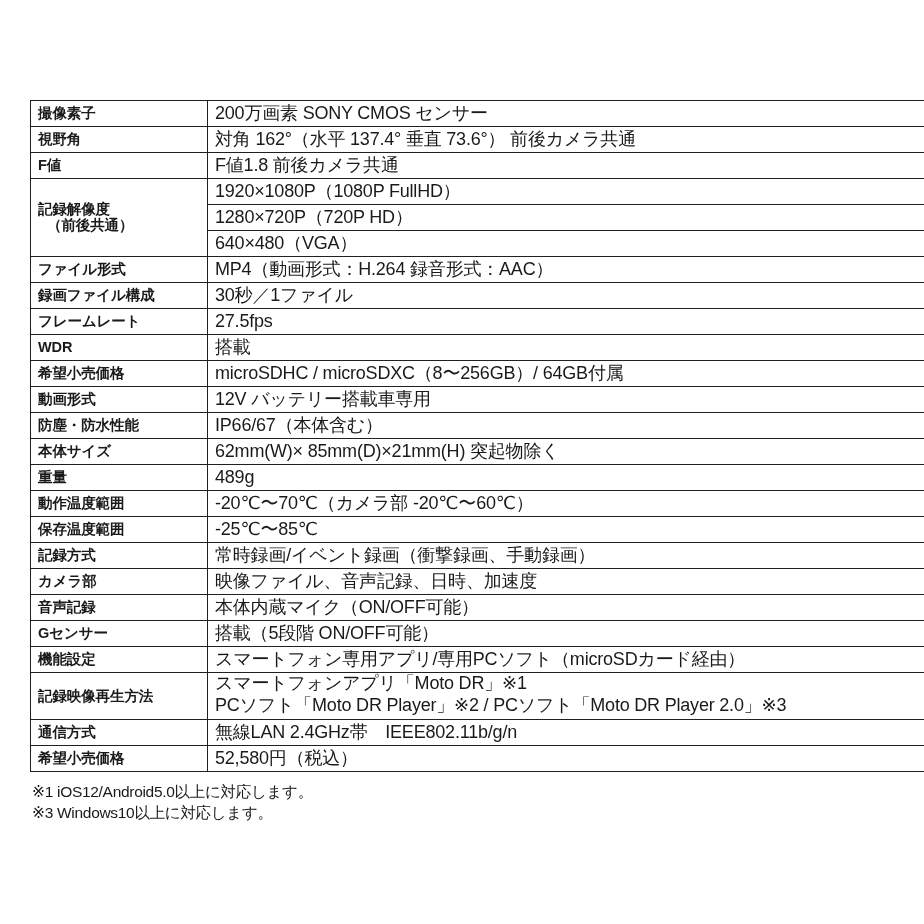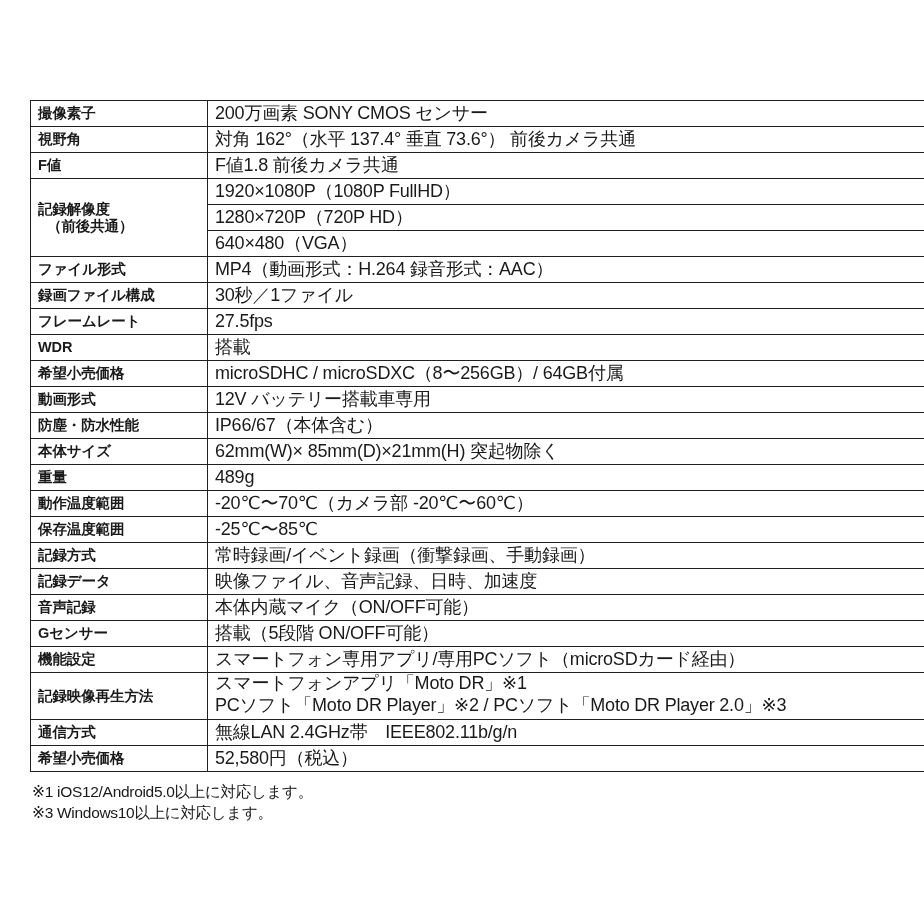--- a/index.html
+++ b/index.html
@@ -58,20 +58,21 @@
     height: 25px;
   }
 
   td.label-cell.merged {
     vertical-align: middle;
   }
 
   .label-line2 {
     display: block;
     padding-left: 9px;
+    font-family: Liberation Mono, monospace;
   }
 
   td.value-cell.two-line {
     line-height: 1.22;
     padding-top: 0;
     padding-bottom: 2px;
   }
   td.value-cell.two-line .vline {
     display: block;
   }
@@ -183,21 +184,21 @@
         <td class="label-cell">保存温度範囲</td>
         <td class="value-cell">-25℃〜85℃</td>
       </tr>
 
       <tr>
         <td class="label-cell">記録方式</td>
         <td class="value-cell">常時録画/イベント録画（衝撃録画、手動録画）</td>
       </tr>
 
       <tr>
-        <td class="label-cell">記録データ</td>
+        <td class="label-cell">カメラ部</td>
         <td class="value-cell">映像ファイル、音声記録、日時、加速度</td>
       </tr>
 
       <tr>
         <td class="label-cell">音声記録</td>
         <td class="value-cell">本体内蔵マイク（ON/OFF可能）</td>
       </tr>
 
       <tr>
         <td class="label-cell">Gセンサー</td>

